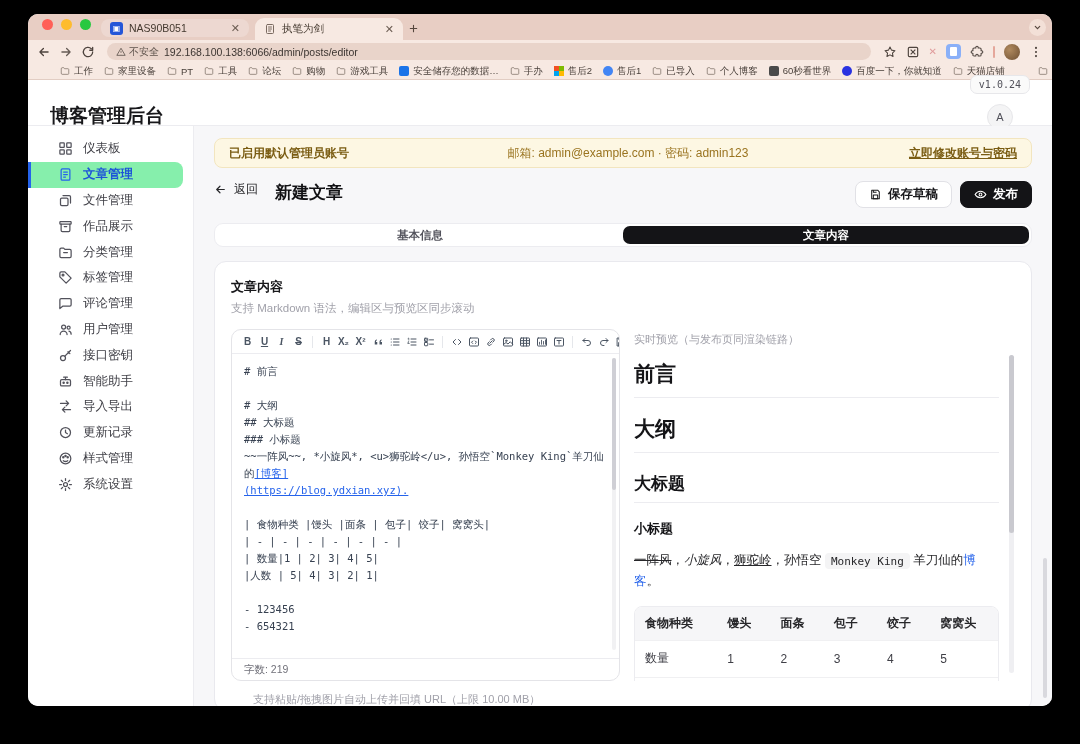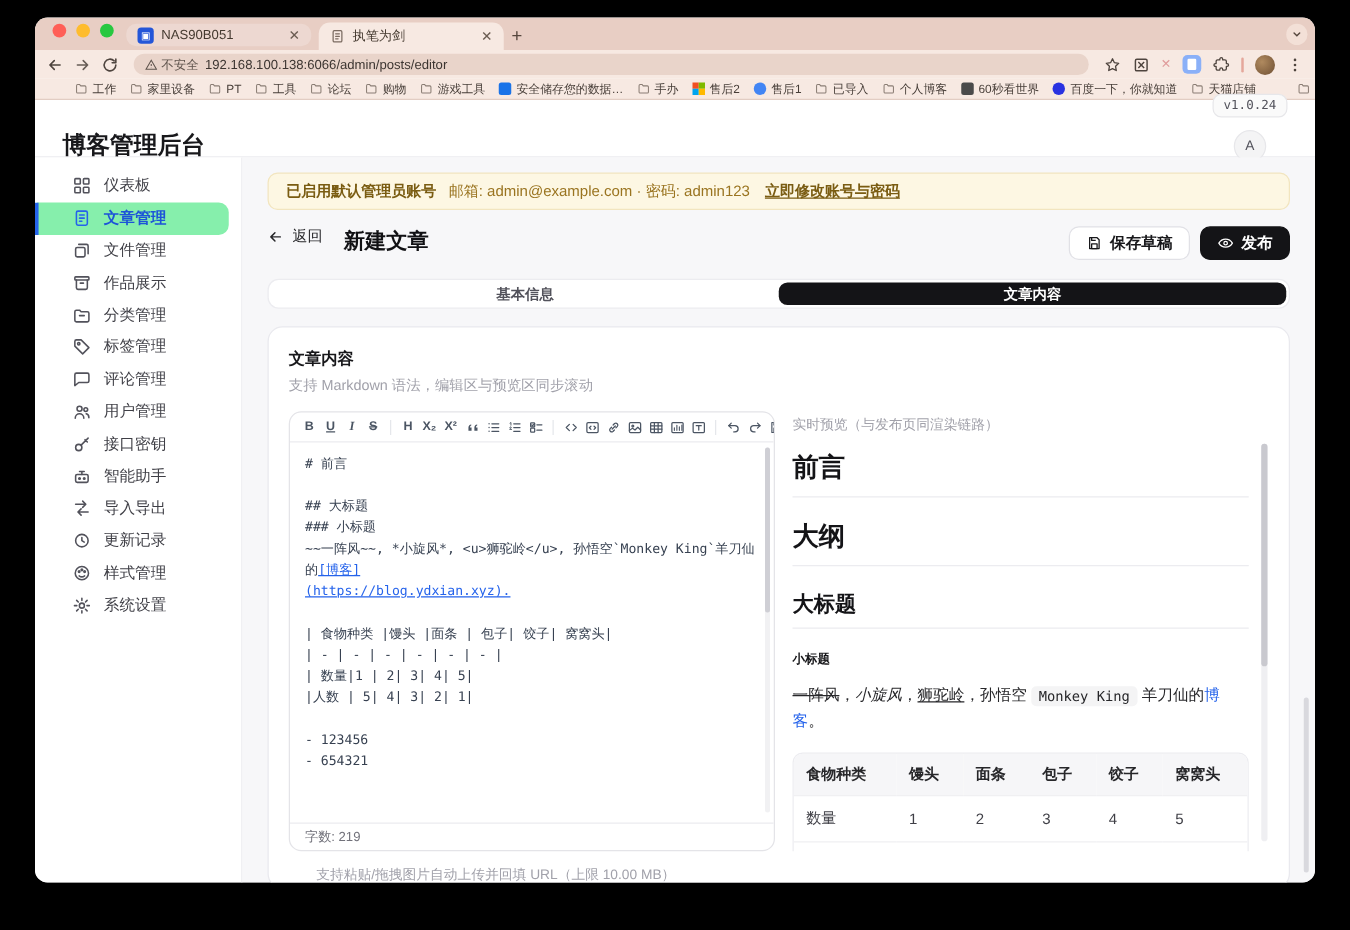--- a/index.html
+++ b/index.html
@@ -81,21 +81,21 @@
   .side-item { display:flex; align-items:center; gap:10px; height:25.8px; padding-left:27px;
     border-left:3px solid transparent; margin-right:10px; border-radius:0 8px 8px 0;
     font-size:12.5px; color:#3f3f46; cursor:pointer; }
   .side-item svg { width:15px; height:15px; color:#52525b; flex:none; }
   .side-item.active { background:#86efac; color:#1d54d8; font-weight:600; border-left-color:#2563eb; }
   .side-item.active svg { color:#2563eb; }
 
   .main { flex:1; background:#f7f7f9; padding:12px 20px 0; position:relative; overflow:hidden; }
 
   .banner { height:30px; display:flex; align-items:center; gap:6px; background:#fdf7e3;
-    border:1px solid #f2e5bf; border-radius:8px; padding:0 14px; font-size:12px; color:#9a7420; white-space:nowrap; overflow:hidden;}
+    border:1px solid #f2e5bf; border-radius:8px; padding:0 14px; font-size:12px; color:#9a7420; white-space:nowrap; overflow:hidden;justify-content:space-between;}
   .banner b { color:#7a5c12; font-weight:700; margin-right:4px; }
   .banner a { color:#7a5c12; font-weight:700; text-decoration:underline; margin-left:6px; cursor:pointer; }
 
   .page-row { display:flex; align-items:flex-start; margin-top:13px; height:30px; }
   .back-btn { display:flex; align-items:center; gap:7px; font-size:12px; color:#27272a; cursor:pointer; }
   .back-btn svg { width:13px; height:13px; }
   .page-title { font-size:17px; font-weight:700; color:#111114; margin-left:17px; }
   .actions { margin-left:auto; display:flex; gap:8px; }
   .btn { display:flex; align-items:center; gap:6px; height:27px; padding:0 13px; border-radius:8px;
     font-size:12.5px; font-weight:600; cursor:pointer; }
@@ -136,21 +136,21 @@
     padding:0 12px; font-size:10.5px; color:#71717a; flex:none; }
 
   .preview { flex:1; position:relative; overflow:hidden; }
   .pv-label { font-size:11px; color:#a1a1aa; margin:3px 0 0 2px; }
   .pv-body { padding:0 16px 0 2px; }
   .pv-h1 { font-size:21px; font-weight:700; color:#141417; margin-top:17px; padding-bottom:9px;
     border-bottom:1px solid #ececf0; }
   .pv-h1.first { margin-top:13px; }
   .pv-h2 { font-size:17px; font-weight:700; color:#141417; margin-top:19px; padding-bottom:7px;
     border-bottom:1px solid #ececf0; }
-  .pv-h3 { font-size:10px; font-weight:700; color:#141417; margin-top:17px; }
+  .pv-h3 { font-size:13px; font-weight:700; color:#141417; margin-top:17px; }
   .pv-p { font-size:12.5px; color:#27272a; margin-top:12px; line-height:1.7; }
   .md-strike{text-decoration:line-through}
   .md-italic{font-style:italic}
   .md-underline{text-decoration:underline}
   .md-code{font-family:"DejaVu Sans Mono",monospace; font-size:11px; background:#f4f4f5;
     border-radius:4px; padding:1.5px 6px; color:#27272a;}
   .md-link{color:#2563eb; cursor:pointer;}
   .pv-table { margin-top:13px; width:100%; border-collapse:separate; border-spacing:0; font-size:12px;
     color:#3f3f46; border:1px solid #ececf0; border-radius:8px; overflow:hidden; }
   .pv-table th { background:#f6f6f8; text-align:left; padding:8px 10px; font-weight:700; color:#27272a; }
@@ -687,20 +687,21 @@
                   <span class="tbtn">
                     <svg viewBox="0 0 24 24" fill="none" stroke="currentColor" stroke-width="1.9" stroke-linecap="round" stroke-linejoin="round">
                       <path d="M5 4h11l3 3v13H5z"></path>
                       <path d="M8 13h8v7H8zM8 4v4h6"></path>
                     </svg>
                   </span>
                 </div>
               <div class="editor-body">
                   <div class="eline"><span># 前言</span></div>
                   <div class="eline">&nbsp;</div>
+                  <div class="eline"><span># 大纲</span></div>
                   <div class="eline"><span>## 大标题</span></div>
                   <div class="eline"><span>### 小标题</span></div>
                   <div class="eline"><span>~~一阵风~~, *小旋风*, &lt;u&gt;狮驼岭&lt;/u&gt;, 孙悟空`Monkey King`羊刀仙的</span><span class="seg-link">[博客]</span></div>
                   <div class="eline"><span class="seg-link">(https://blog.ydxian.xyz).</span></div>
                   <div class="eline">&nbsp;</div>
                   <div class="eline"><span>| 食物种类 |馒头 |面条 | 包子| 饺子| 窝窝头|</span></div>
                   <div class="eline"><span>| - | - | - | - | - | - |</span></div>
                   <div class="eline"><span>| 数量|1 | 2| 3| 4| 5|</span></div>
                   <div class="eline"><span>|人数 | 5| 4| 3| 2| 1|</span></div>
                   <div class="eline">&nbsp;</div>

